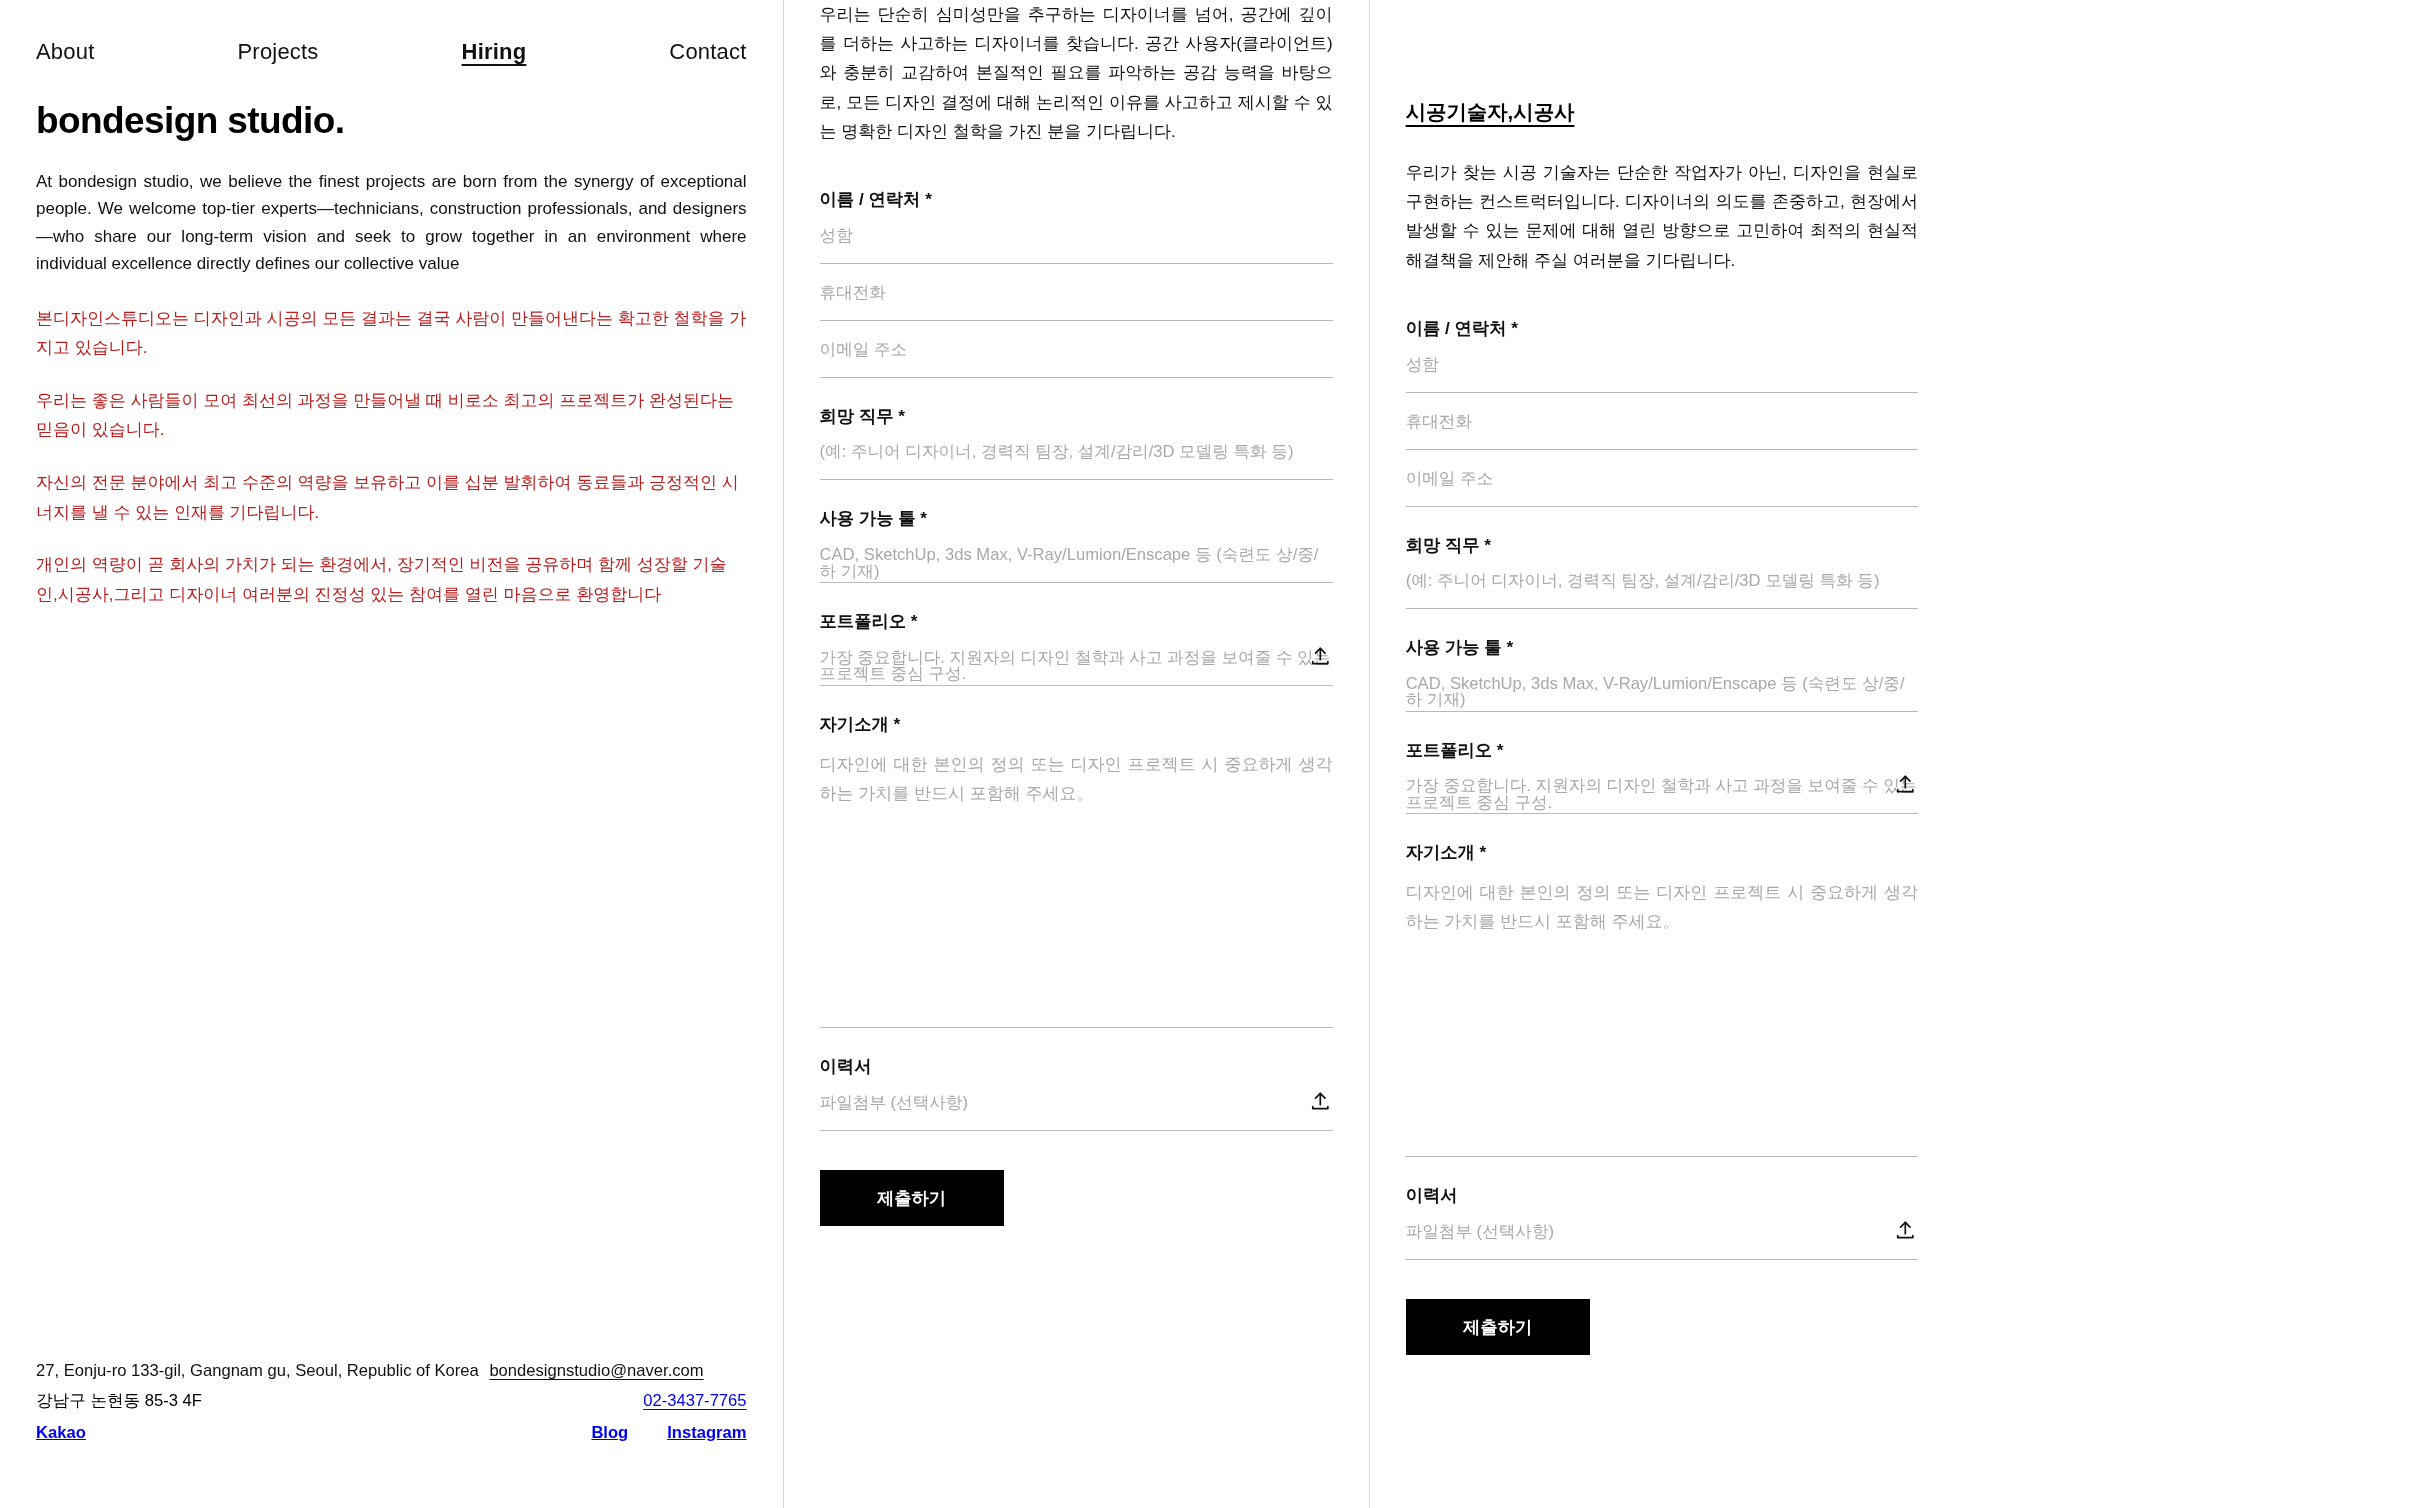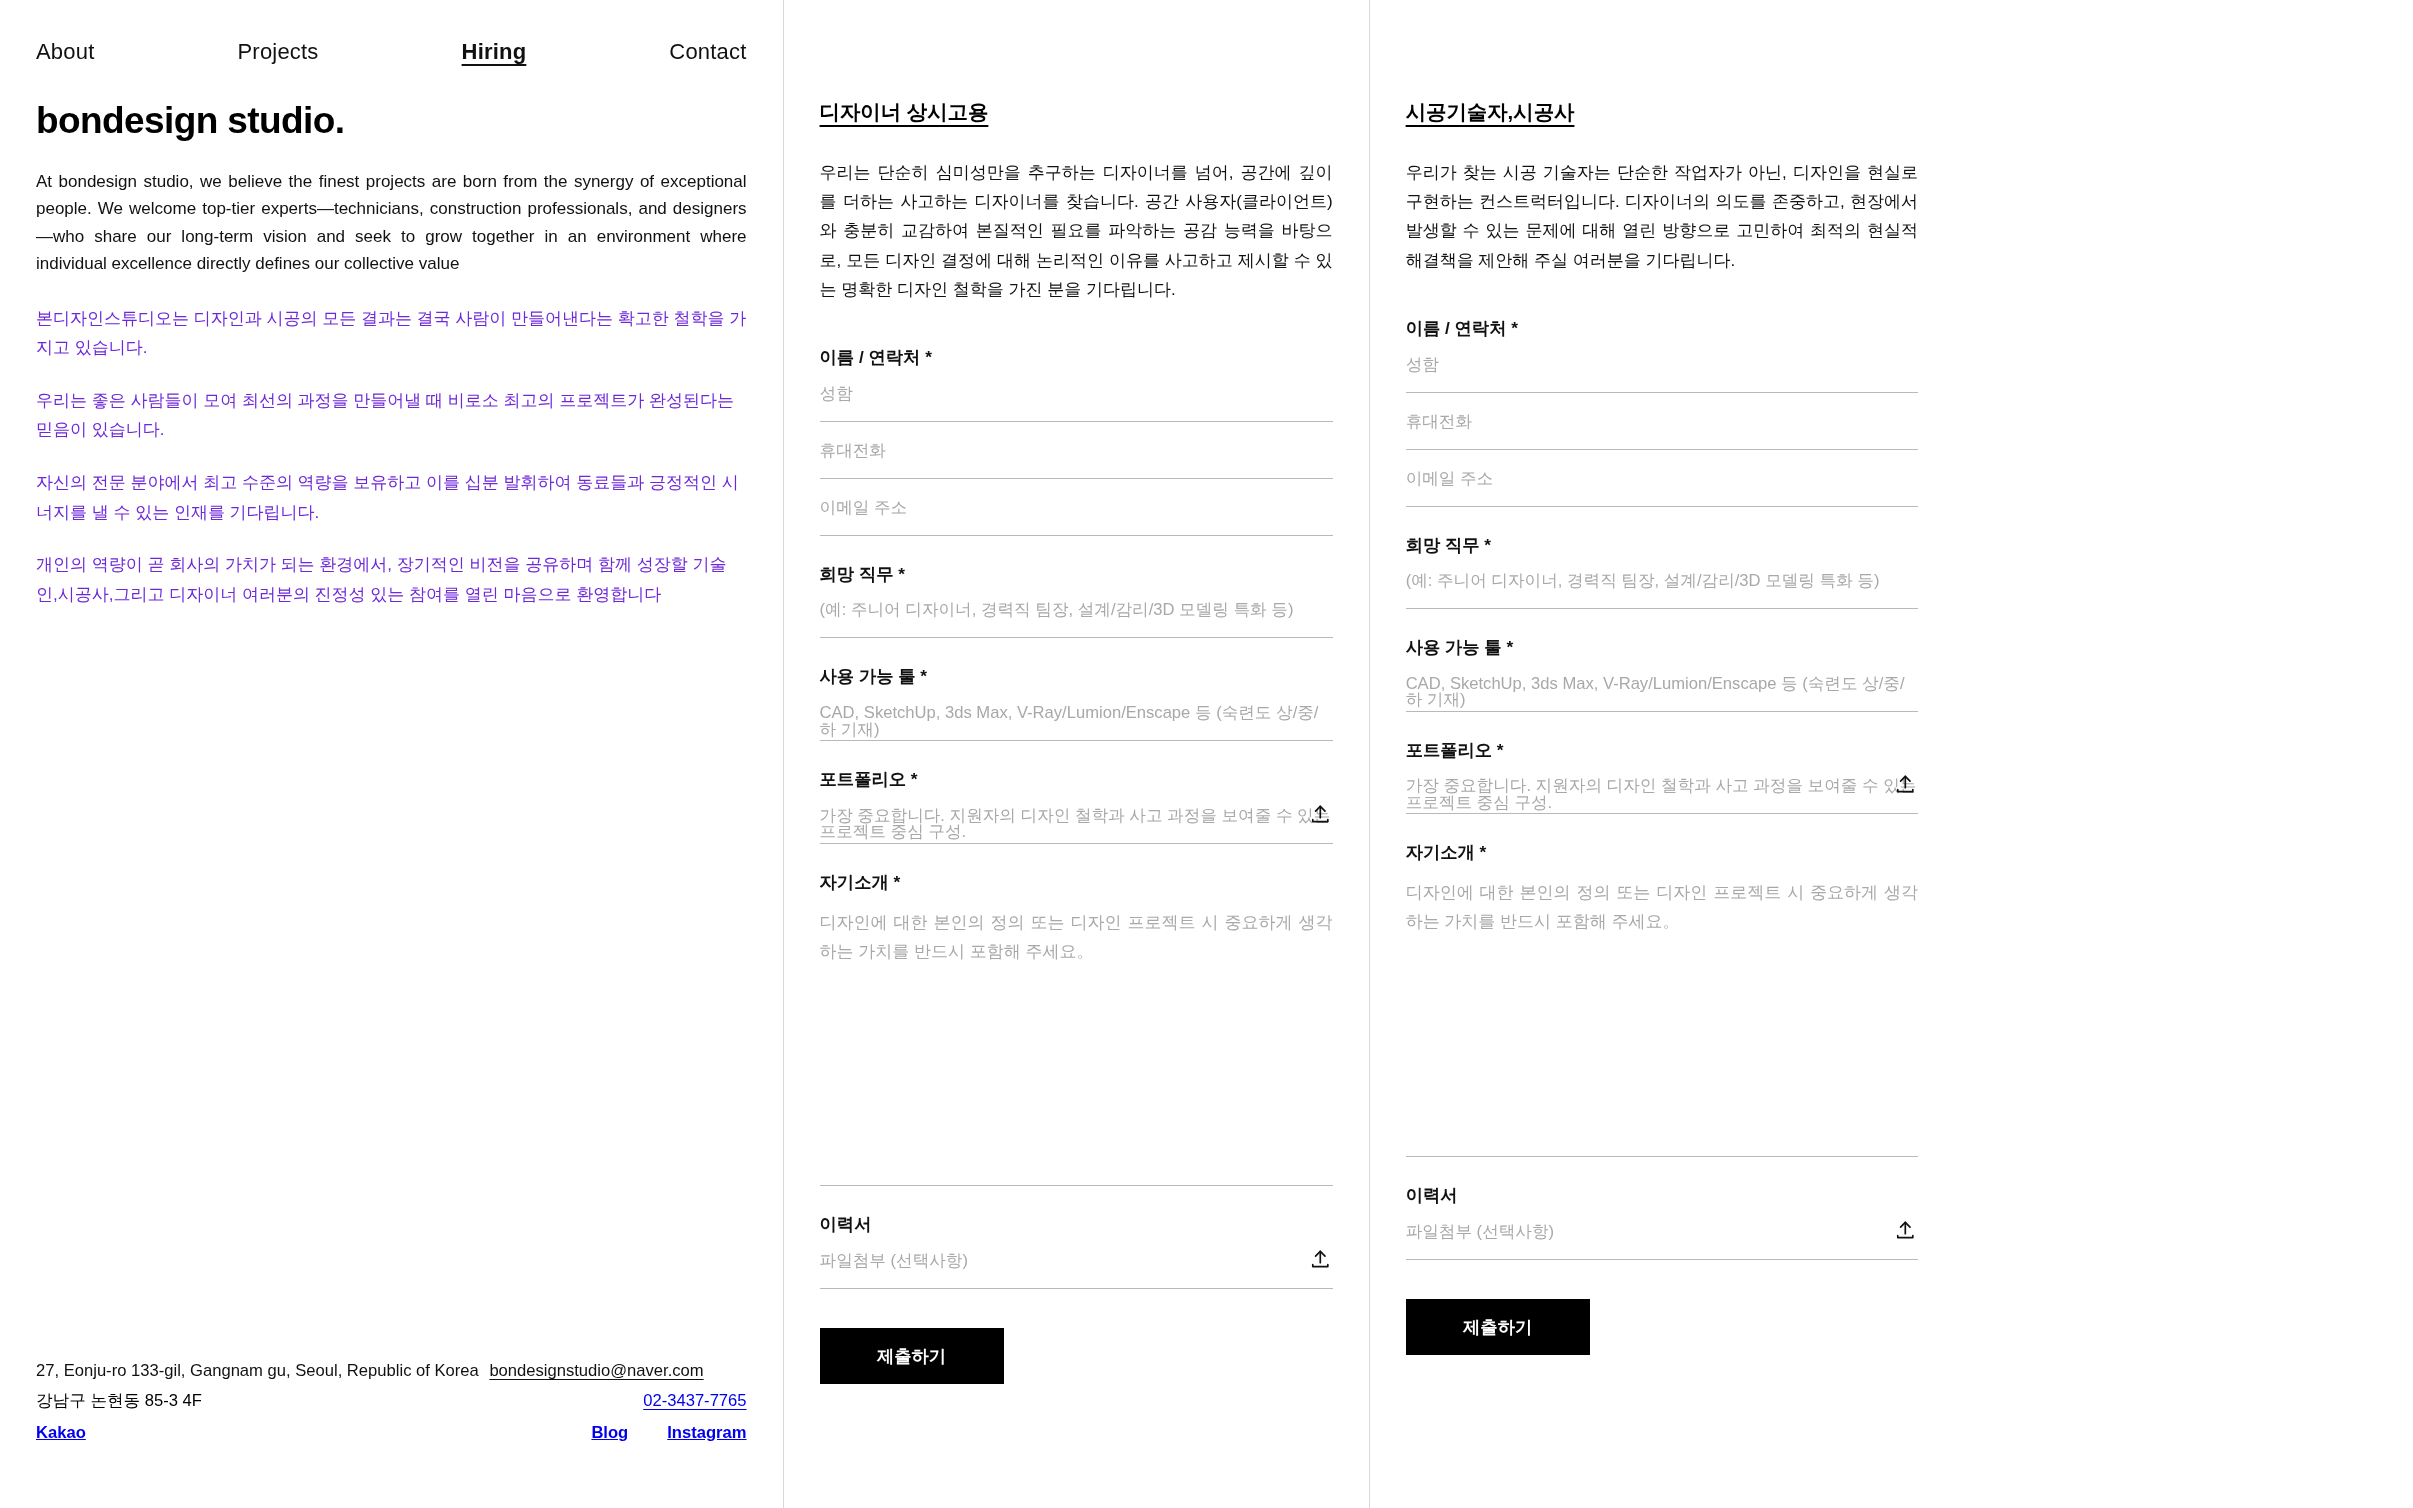--- a/index.html
+++ b/index.html
@@ -55,21 +55,21 @@
     font-size: 17px;
     line-height: 1.62;
     text-align: justify;
     color: #111;
     max-width: 739px;
     margin-bottom: 26px;
   }
   .para-ko {
     font-size: 17px;
     line-height: 1.75;
-    color: #6d28d9;
+    color: #b91c1c;
     max-width: 739px;
     margin-bottom: 22.6px;
   }
   .footer {
     position: absolute;
     left: 36px;
     right: 36px;
     bottom: 65px;
   }
   .footer-row1 {
@@ -225,21 +225,20 @@
         <a href="#">Kakao</a>
         <span class="footer-social">
           <a href="#">Blog</a>
           <a href="#">Instagram</a>
         </span>
       </div>
     </div>
   </div>
 
   <div class="col-form">
-    <div class="form-title">디자이너 상시고용</div>
     <div class="form-intro">우리는 단순히 심미성만을 추구하는 디자이너를 넘어, 공간에 깊이를 더하는 사고하는 디자이너를 찾습니다. 공간 사용자(클라이언트)와 충분히 교감하여 본질적인 필요를 파악하는 공감 능력을 바탕으로, 모든 디자인 결정에 대해 논리적인 이유를 사고하고 제시할 수 있는 명확한 디자인 철학을 가진 분을 기다립니다.</div>
 
     <div class="field">
       <div class="field-label first">이름 / 연락처 *</div>
       <div class="input-line tight">
         <span class="ph">성함</span>
       </div>
       <div class="input-line tight gap-top">
         <span class="ph">휴대전화</span>
       </div>

